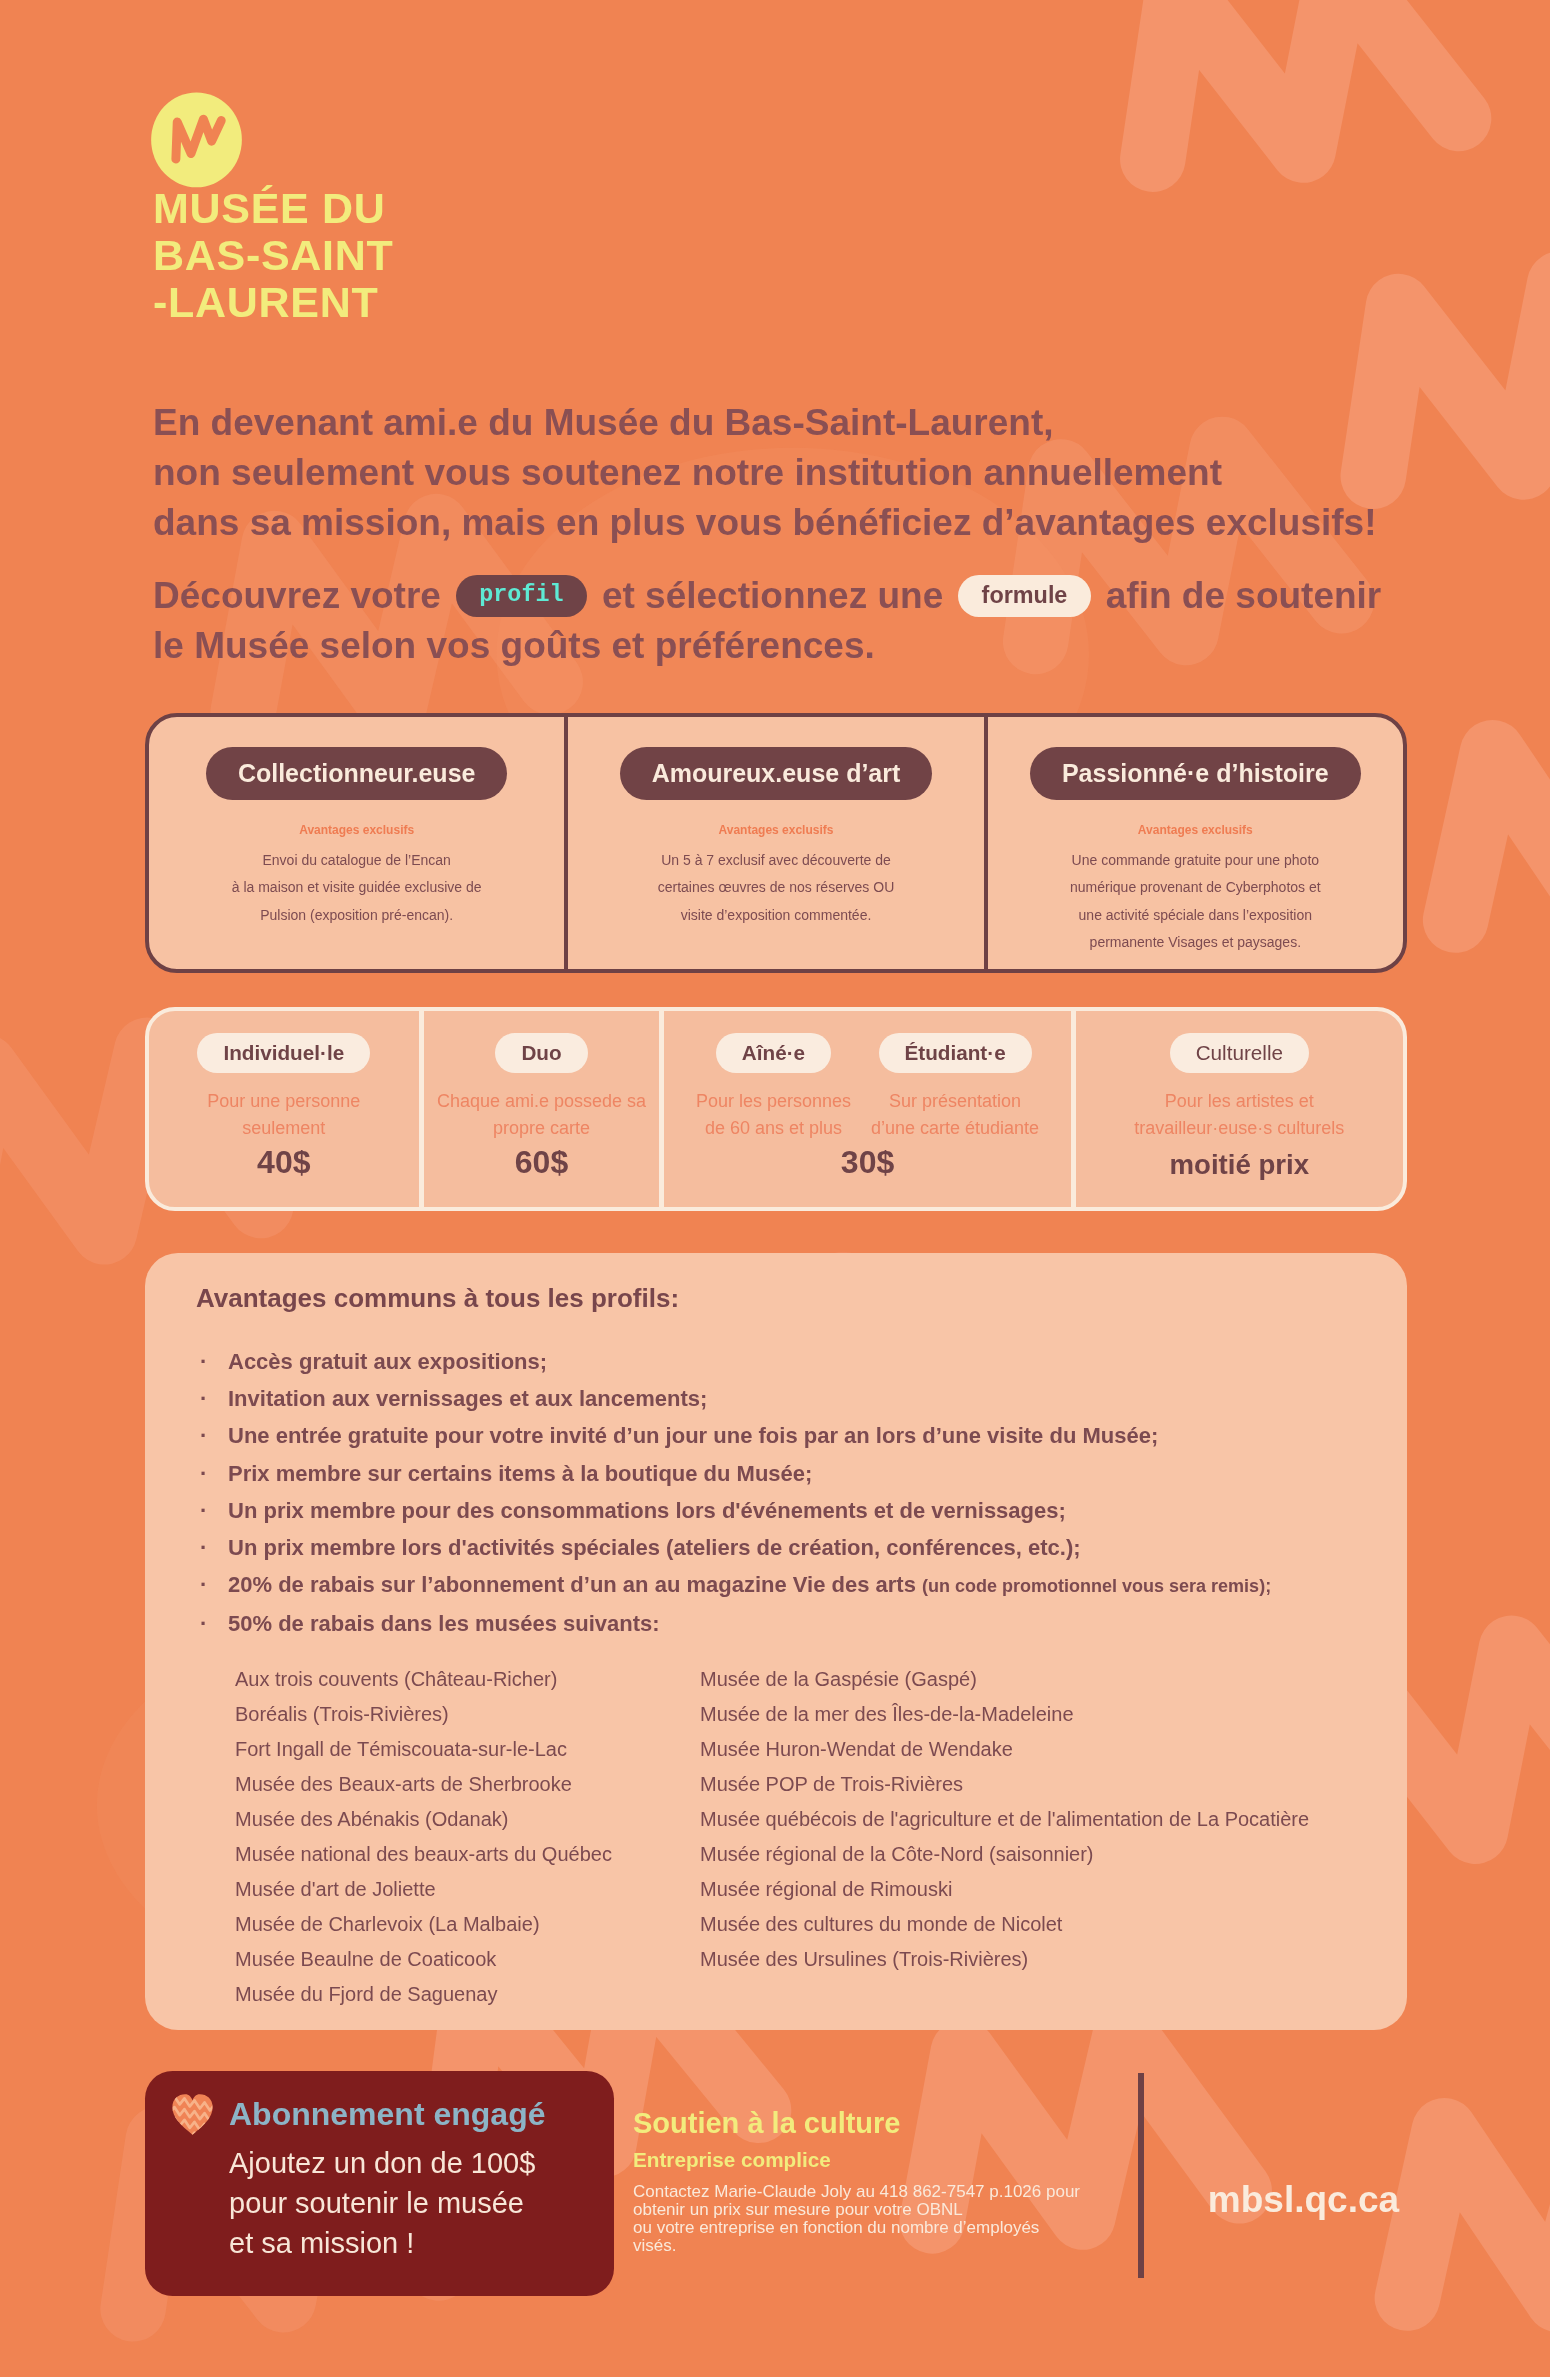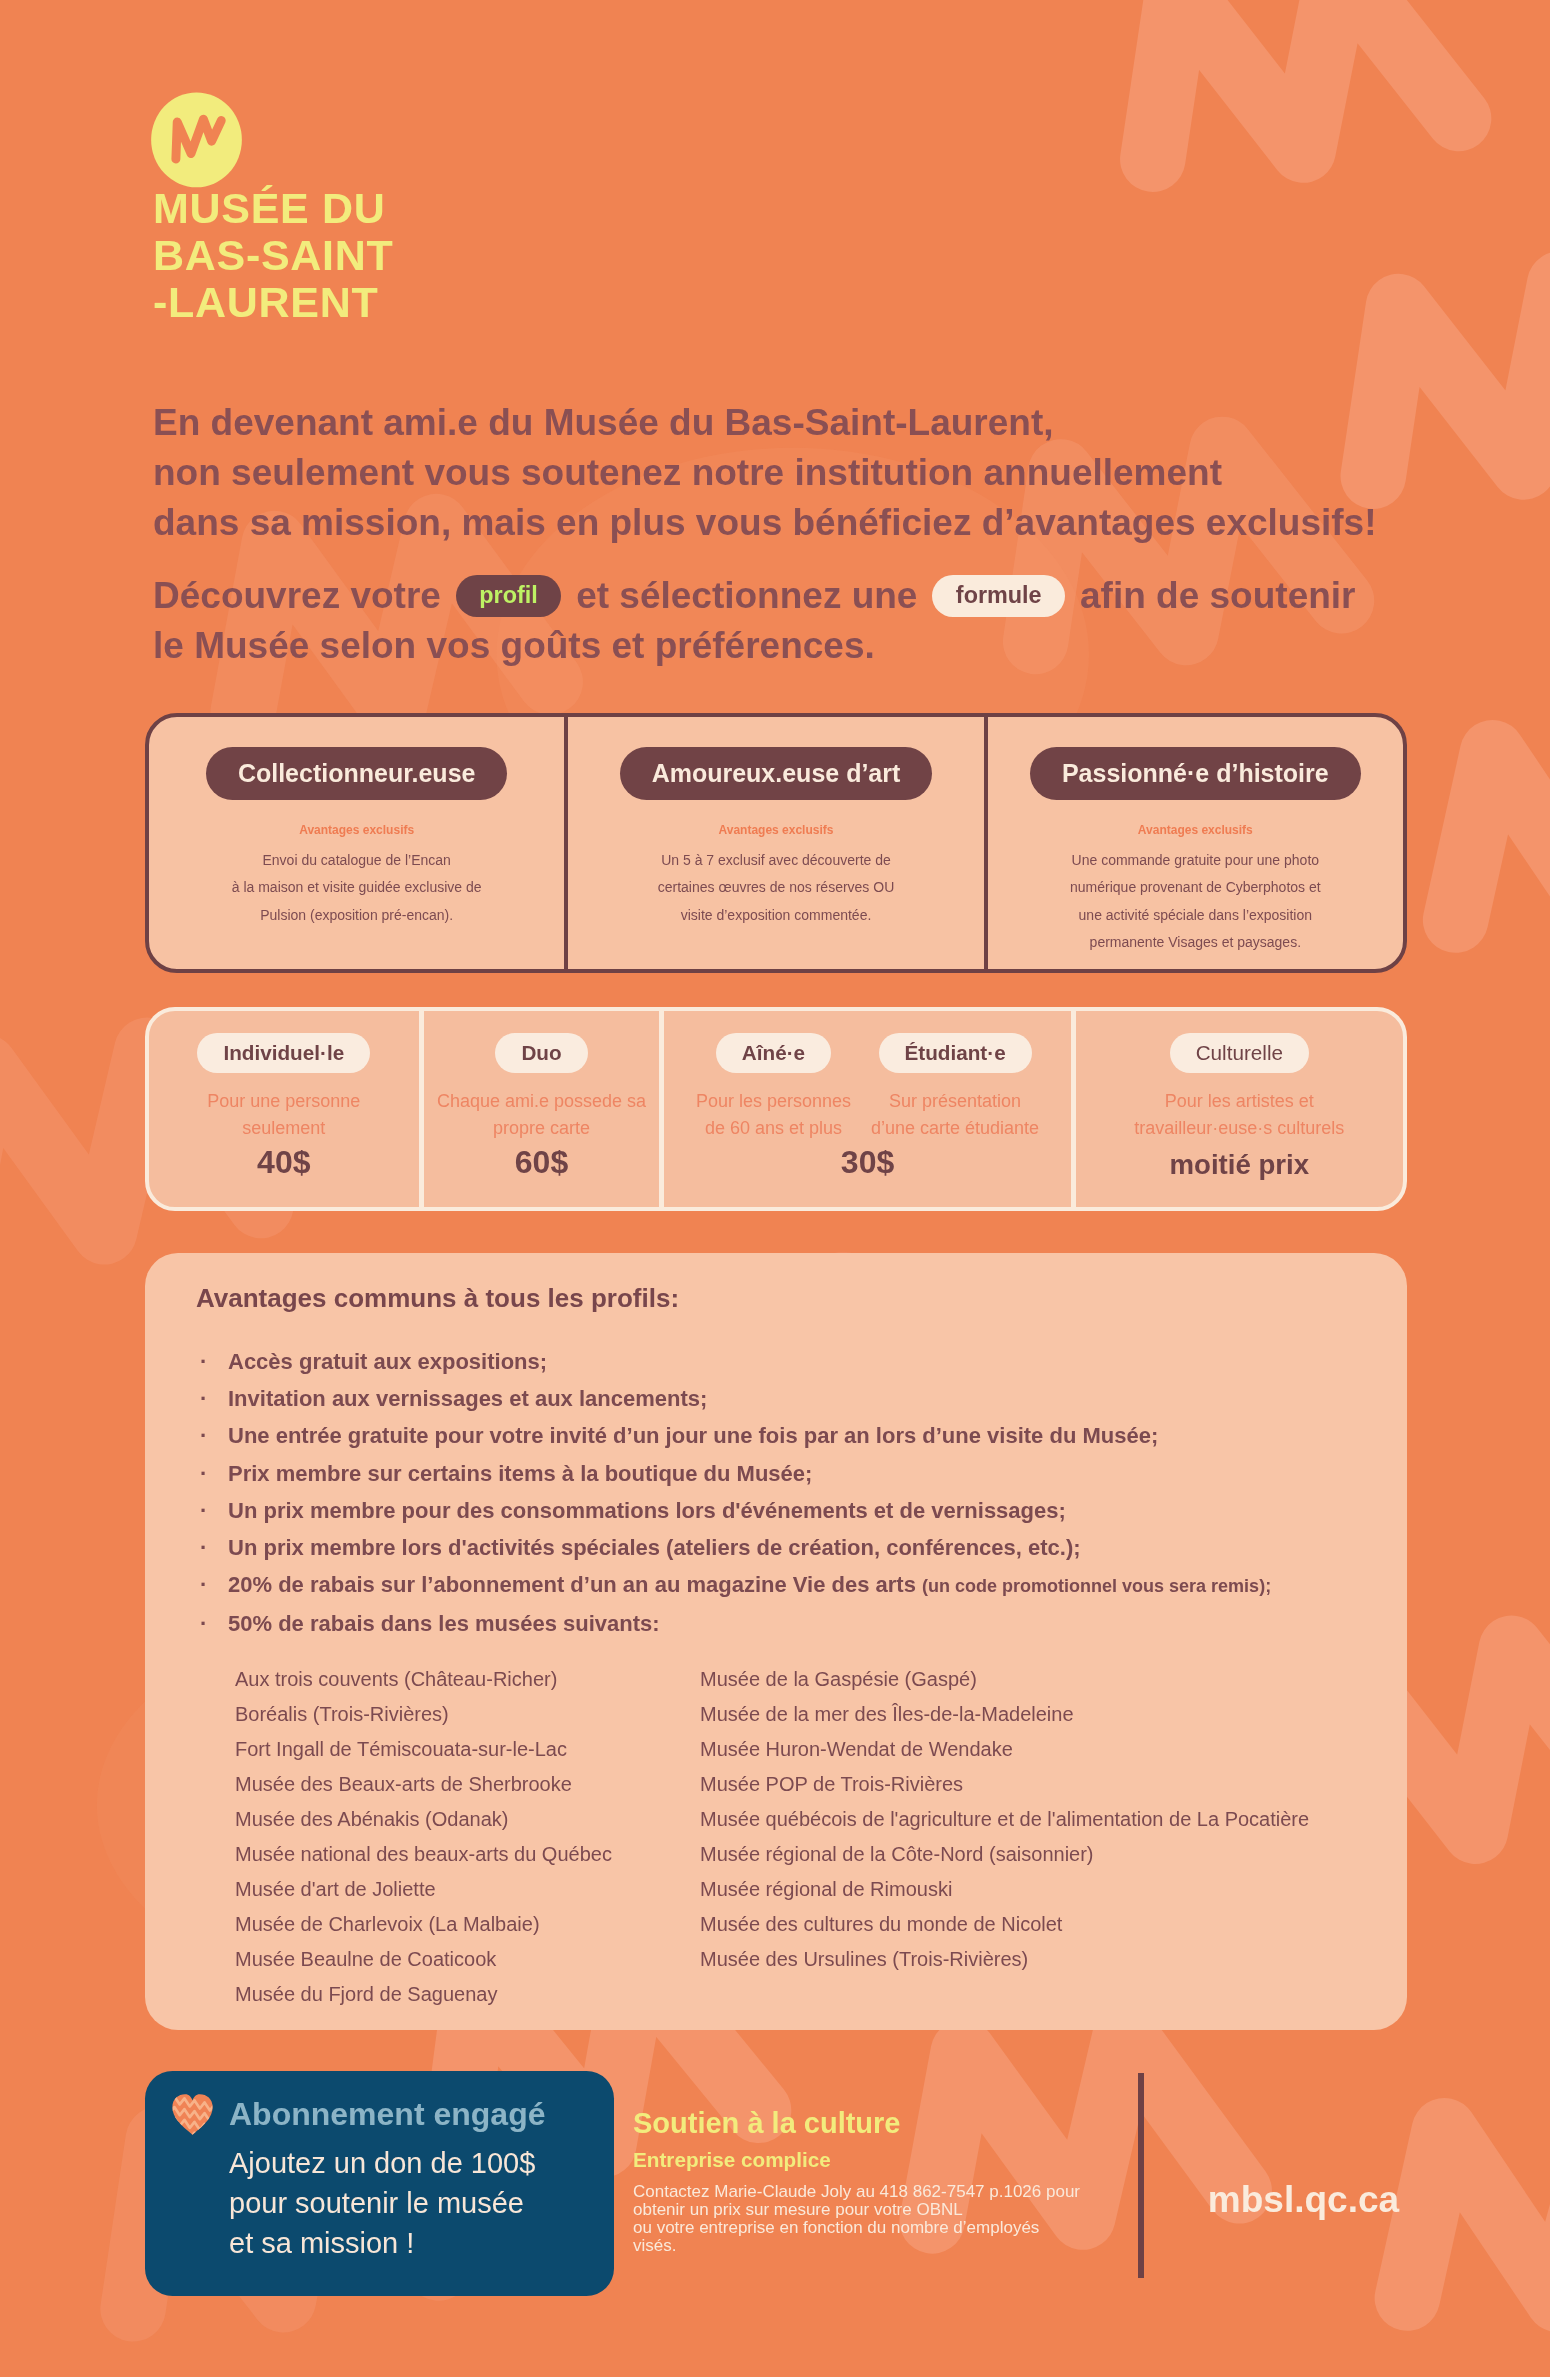--- a/index.html
+++ b/index.html
@@ -15,21 +15,21 @@
                color:#F2EC7D;line-height:47px;letter-spacing:0.7px;}
 
   
   .intro-p1{position:absolute;left:153px;top:398px;font-size:37px;font-weight:600;
             color:#8A4F53;line-height:50px;width:1309px;}
   .intro-p2{position:absolute;left:153px;top:571px;font-size:37px;font-weight:600;
             color:#8A4F53;line-height:50px;width:1309px;}
   .intro-p2 .row{display:flex;align-items:center;gap:15px;}
   .pill{display:inline-block;border-radius:32px;font-weight:700;font-size:23.4px;
         padding:9.6px 23.4px;line-height:1;}
-  .pill-dark{background:#6F4347;color:#bef264;}
+  .pill-dark{background:#6F4347;color:#5eead4;font-family:Liberation Mono, monospace;}
   .pill-cream{background:#FAEBDC;color:#6F4347;}
 
   
   .profiles{position:absolute;left:145px;top:713px;width:1262px;height:260px;
             display:flex;background:#F7C2A3;border:4.8px solid #6E4145;border-radius:32px;
             box-sizing:border-box;overflow:hidden;}
   .profile-card{flex:1;display:flex;flex-direction:column;align-items:center;
                 padding:30px 18px 0;box-sizing:border-box;}
   .profile-card + .profile-card{border-left:4.8px solid #6E4145;}
   .profile-pill{background:#714346;color:#FAEBDC;font-size:25px;font-weight:700;
@@ -63,21 +63,21 @@
   .benefit-list li{position:relative;padding-left:32px;font-size:22px;font-weight:600;
                    color:#7C4A50;line-height:23.4px;margin-bottom:13.8px;}
   .benefit-list li::before{content:"·";position:absolute;left:4.1px;top:0;font-weight:700;}
   .benefit-small{font-size:18px;font-weight:600;}
   .museums{display:flex;margin-top:26px;padding-left:39px;}
   .museum-col{font-size:20px;font-weight:400;color:#7C4A50;line-height:35px;}
   .museum-col.left{width:465px;}
 
   
   .donation{position:absolute;left:145px;top:2071px;width:469px;height:225px;
-            background:#0c4a6e;border-radius:27.6px;}
+            background:#7f1d1d;border-radius:27.6px;}
   .don-title{position:absolute;left:84px;top:25px;color:#8CB4C6;font-size:32px;font-weight:700;}
   .don-body{position:absolute;left:84px;top:72px;color:#F8E6D7;font-size:29px;
             font-weight:500;line-height:40px;}
   .heart{position:absolute;left:22px;top:18px;}
   .support{position:absolute;left:633px;top:2107px;width:482px;}
   .support-title{color:#F2EC7D;font-size:29px;font-weight:700;}
   .support-sub{margin-top:8.3px;color:#F2EC7D;font-size:20.7px;font-weight:700;}
   .support-body{margin-top:11px;color:#FAE9DA;font-size:17px;font-weight:400;line-height:18px;}
   .footer-divider{position:absolute;left:1138px;top:2073px;width:5.5px;height:205px;background:#6E4145;}
   .website{position:absolute;left:1152px;top:2179px;width:303px;text-align:center;

